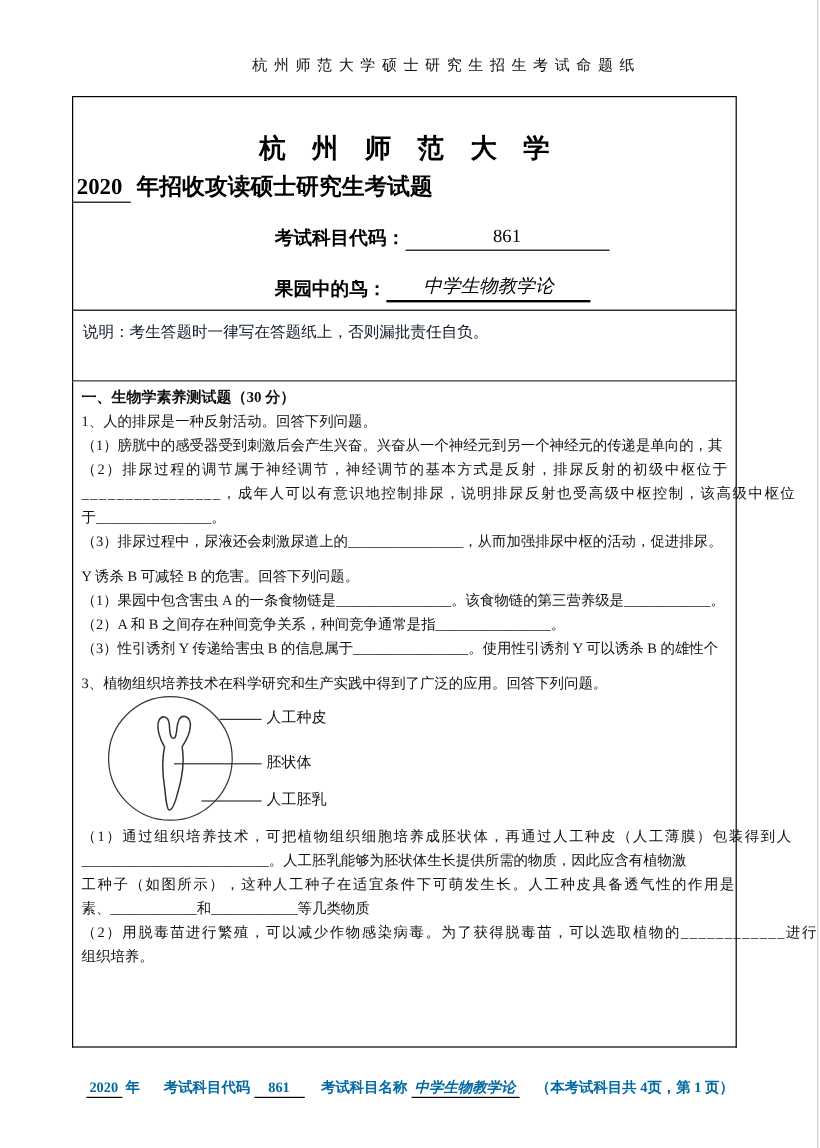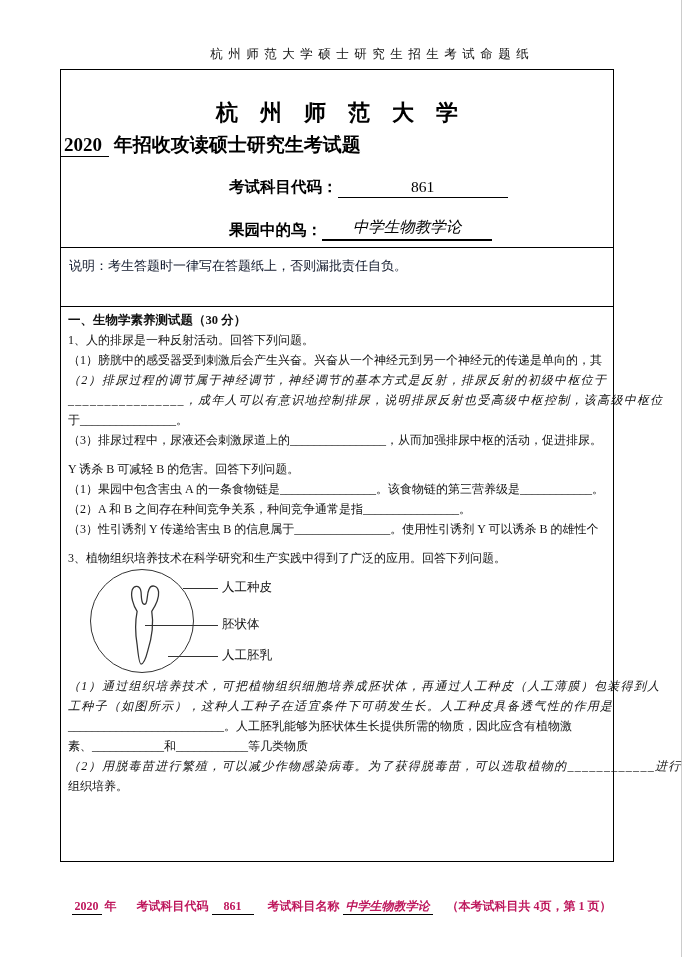--- a/index.html
+++ b/index.html
@@ -9,21 +9,21 @@
     position:relative;overflow:hidden;
   }
   
   .page-edge{position:absolute;right:1px;top:0;bottom:0;width:1px;background:#cccccc;}
 
   .page-header{
     position:absolute;top:46px;left:0;width:100%;text-align:center;
     font-size:12.5px;letter-spacing:5.5px;text-indent:5.5px;color:#111;padding-left:28px;
   }
 
-  .sheet{position:absolute;left:60px;top:69px;width:554px;}
+  .sheet{position:absolute;left:60px;top:80px;width:554px;}
   .box{border:1.5px solid #000;box-sizing:border-box;background:#fff;}
   .title-box{height:179px;position:relative;}
   .notice-box{height:59px;border-top:none;padding:9px 8px 0 8px;font-size:13px;color:#0f172a;}
   .main-box{height:555px;border-top:none;padding:3px 6px 12px 7px;}
 
   .univ{
     position:absolute;top:28px;left:0;width:100%;text-align:center;
     font-size:22px;font-weight:bold;letter-spacing:22px;text-indent:22px;
   }
   .exam-line{position:absolute;top:62px;left:0;width:100%;text-align:left;
@@ -32,37 +32,37 @@
   .subject-row{position:absolute;left:168px;font-size:15.5px;font-weight:bold;white-space:nowrap;}
   .row-code{top:107px;}
   .row-name{top:147px;}
   .fill{display:inline-block;width:170px;text-align:center;font-weight:normal;
     border-bottom:1.5px solid #000;padding-bottom:1px;vertical-align:bottom;}
   .fill.thick{border-bottom-width:2px;}
   .kai{font-style:italic;}
 
   .ln{font-size:12px;line-height:20px;height:20px;white-space:nowrap;color:#111;}
   .ln.bold{font-weight:bold;font-size:12.5px;}
-  .ln.jf{letter-spacing:1.3px;font-style:italic;}
+  .ln.jf{letter-spacing:1.3px;}
   .sp{height:9px;}
 
   .diagram{position:relative;height:108px;margin:0;}
   .circle{position:absolute;left:22px;top:1px;width:104px;height:104px;
     border:1.2px solid #333;border-radius:50%;box-sizing:border-box;}
   .embryoid{position:absolute;left:56px;top:16px;}
   .lead{position:absolute;height:1.2px;background:#333;}
   .lead1{top:20px;left:115px;width:35px;}
   .lead2{top:57px;left:77px;width:73px;}
   .lead3{top:88px;left:100px;width:50px;}
   .dlabel{position:absolute;left:154px;font-size:12.5px;line-height:15px;color:#111;white-space:nowrap;}
   .dl1{top:12px;} .dl2{top:49px;} .dl3{top:80px;}
 
   .footer{
     position:absolute;top:898px;left:0;width:100%;text-align:center;
-    font-size:12px;font-weight:bold;white-space:nowrap;color:#be185d;
+    font-size:12px;font-weight:bold;white-space:nowrap;color:#0369a1;
   }
   .f-u{border-bottom:1.3px solid #000;padding:0 3px 1px 3px;}
   .f-code{padding:0 12px 1px 12px;}
   .f-sep{display:inline-block;width:14px;}
   .f-sep-sm{display:inline-block;width:8px;}
 </style>
 </head>
 <body>
 
 <div class="page-edge"></div>
@@ -116,22 +116,22 @@
       </svg>
       <div class="lead lead1"></div>
       <div class="lead lead2"></div>
       <div class="lead lead3"></div>
       <div class="dlabel dl1">人工种皮</div>
       <div class="dlabel dl2">胚状体</div>
       <div class="dlabel dl3">人工胚乳</div>
     </div>
 
     <div class="ln jf">（1）通过组织培养技术，可把植物组织细胞培养成胚状体，再通过人工种皮（人工薄膜）包装得到人</div>
+    <div class="ln">__________________________。人工胚乳能够为胚状体生长提供所需的物质，因此应含有植物激</div>
     <div class="ln jf">工种子（如图所示），这种人工种子在适宜条件下可萌发生长。人工种皮具备透气性的作用是</div>
-    <div class="ln">__________________________。人工胚乳能够为胚状体生长提供所需的物质，因此应含有植物激</div>
     <div class="ln">素、____________和____________等几类物质</div>
     <div class="ln jf">（2）用脱毒苗进行繁殖，可以减少作物感染病毒。为了获得脱毒苗，可以选取植物的____________进行</div>
     <div class="ln">组织培养。</div>
   </div>
 
 </div>
 
 <div class="footer">
   <span class="f-u">2020</span>
   <span>年</span>

